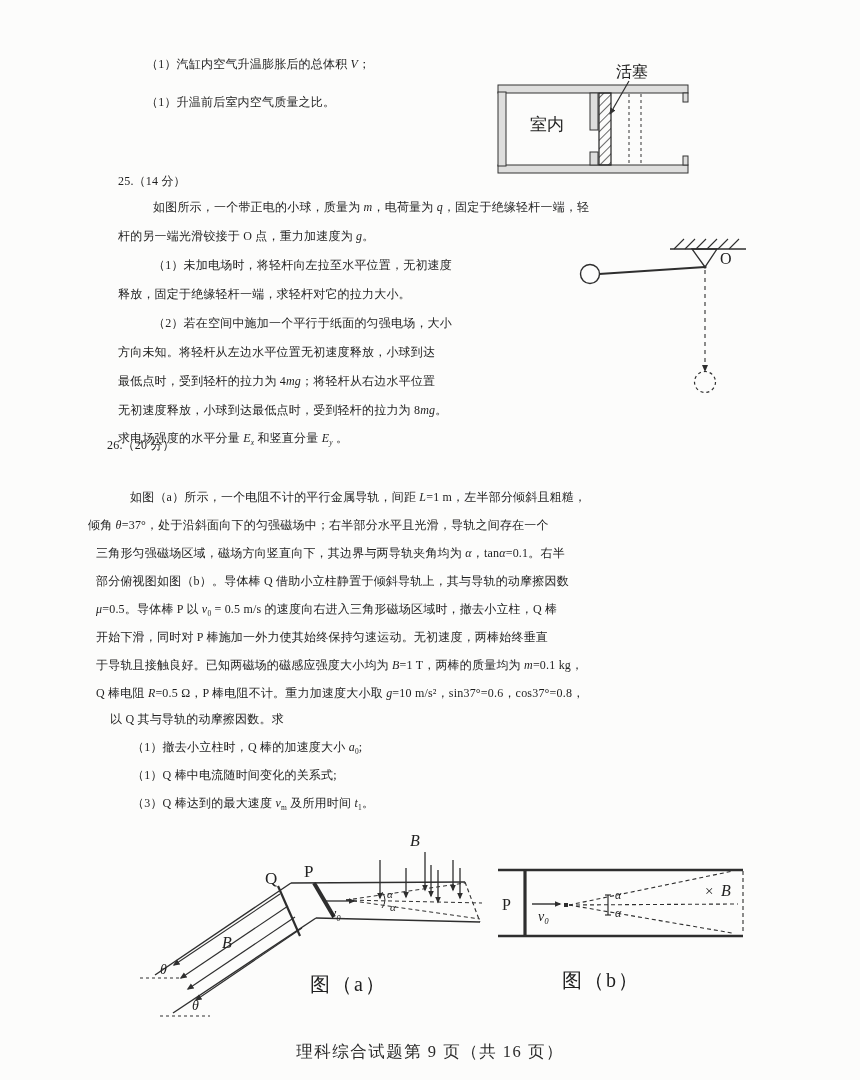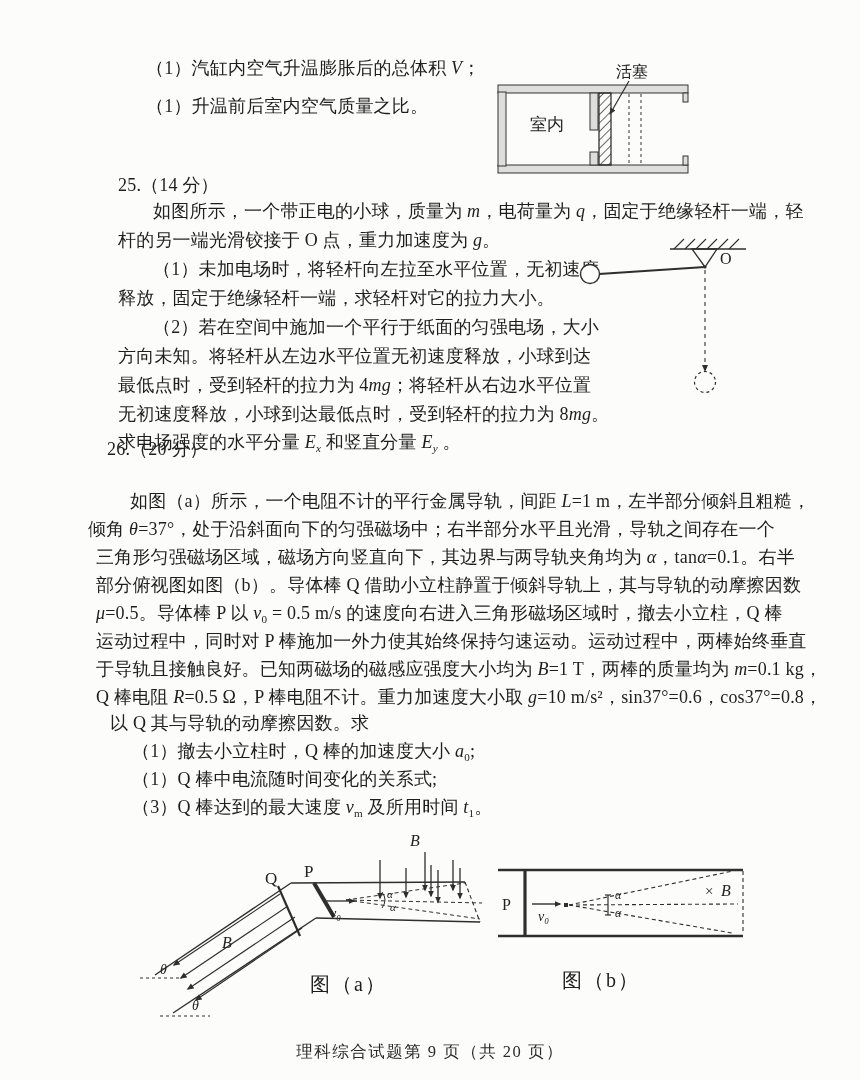--- a/index.html
+++ b/index.html
@@ -2,21 +2,21 @@
 <html><head>
 <meta charset="utf-8">
 <style>
   html,body{margin:0;padding:0}
   body{
     width:860px;height:1080px;position:relative;overflow:hidden;
     background:#fcfcfb;
     font-family:"Liberation Serif","DejaVu Serif",serif;
     color:#1e1e1e;
   }
-  .ln{position:absolute;white-space:nowrap;font-size:18px;line-height:1.25;letter-spacing:.2px}
+  .ln{position:absolute;white-space:nowrap;font-size:12px;line-height:1.25;letter-spacing:.2px}
   .ln i{font-style:italic}
   sub{font-size:62%;vertical-align:-.35em}
   .cap{position:absolute;font-size:20px;letter-spacing:2px}
   .footer{position:absolute;left:0;top:1041px;width:860px;text-align:center;font-size:16.5px;letter-spacing:1.5px;color:#2a2a2a}
   svg{position:absolute;overflow:visible}
   svg text{font-family:"Liberation Serif","DejaVu Serif",serif;fill:#222}
   svg .it{font-style:italic}
   .stroke{stroke:#2e2e2e;fill:none}
 </style>
 </head>
@@ -91,21 +91,21 @@
   <path d="M128,132 L131,139 L134,132 Z" fill="#2e2e2e"></path>
   <circle cx="131" cy="149" r="10.5" fill="none" stroke="#2e2e2e" stroke-width="1.2" stroke-dasharray="3,3"></circle>
 </svg>
 
 <div class="ln" style="left:107px;top:438px">26.（20 分）</div>
 <div class="ln" style="left:130px;top:490px">如图（a）所示，一个电阻不计的平行金属导轨，间距 <i>L</i>=1 m，左半部分倾斜且粗糙，</div>
 <div class="ln" style="left:88px;top:518px">倾角 <i>θ</i>=37°，处于沿斜面向下的匀强磁场中；右半部分水平且光滑，导轨之间存在一个</div>
 <div class="ln" style="left:96px;top:546px">三角形匀强磁场区域，磁场方向竖直向下，其边界与两导轨夹角均为 <i>α</i>，tan<i>α</i>=0.1。右半</div>
 <div class="ln" style="left:96px;top:574px">部分俯视图如图（b）。导体棒 Q 借助小立柱静置于倾斜导轨上，其与导轨的动摩擦因数</div>
 <div class="ln" style="left:96px;top:602px"><i>μ</i>=0.5。导体棒 P 以 <i>v</i><sub>0</sub> = 0.5 m/s 的速度向右进入三角形磁场区域时，撤去小立柱，Q 棒</div>
-<div class="ln" style="left:96px;top:630px">运动过程中，同时对 P 棒施加一外力使其始终保持匀速运动。运动过程中，两棒始终垂直</div>
+<div class="ln" style="left:96px;top:630px">开始下滑，同时对 P 棒施加一外力使其始终保持匀速运动。无初速度，两棒始终垂直</div>
 <div class="ln" style="left:96px;top:658px">于导轨且接触良好。已知两磁场的磁感应强度大小均为 <i>B</i>=1 T，两棒的质量均为 <i>m</i>=0.1 kg，</div>
 <div class="ln" style="left:96px;top:686px">Q 棒电阻 <i>R</i>=0.5 Ω，P 棒电阻不计。重力加速度大小取 <i>g</i>=10 m/s²，sin37°=0.6，cos37°=0.8，</div>
 <div class="ln" style="left:110px;top:712px">以 Q 其与导轨的动摩擦因数。求</div>
 <div class="ln" style="left:132px;top:740px">（1）撤去小立柱时，Q 棒的加速度大小 <i>a</i><sub>0</sub>;</div>
 <div class="ln" style="left:132px;top:768px">（1）Q 棒中电流随时间变化的关系式;</div>
 <div class="ln" style="left:132px;top:796px">（3）Q 棒达到的最大速度 <i>v</i><sub>m</sub> 及所用时间 <i>t</i><sub>1</sub>。</div>
 
 <svg style="left:130px;top:826px" width="365" height="200" viewBox="0 0 365 200">
   <defs>
     <marker id="arwA" markerWidth="9" markerHeight="9" refX="5.5" refY="3" orient="auto" markerUnits="userSpaceOnUse">
@@ -196,13 +196,13 @@
     <line x1="115" y1="62" x2="121" y2="62"></line>
   </g>
   <text x="125" y="46" font-size="12" class="it">α</text>
   <text x="125" y="64" font-size="12" class="it">α</text>
 
   <text x="215" y="43" font-size="15">×</text>
   <text x="231" y="43" font-size="16" class="it">B</text>
 </svg>
 <div class="cap" style="left:562px;top:967px">图（b）</div>
 
-<div class="footer">理科综合试题第 9 页（共 20 页）</div>
+<div class="footer">理科综合试题第 9 页（共 16 页）</div>
 
 </body></html>

